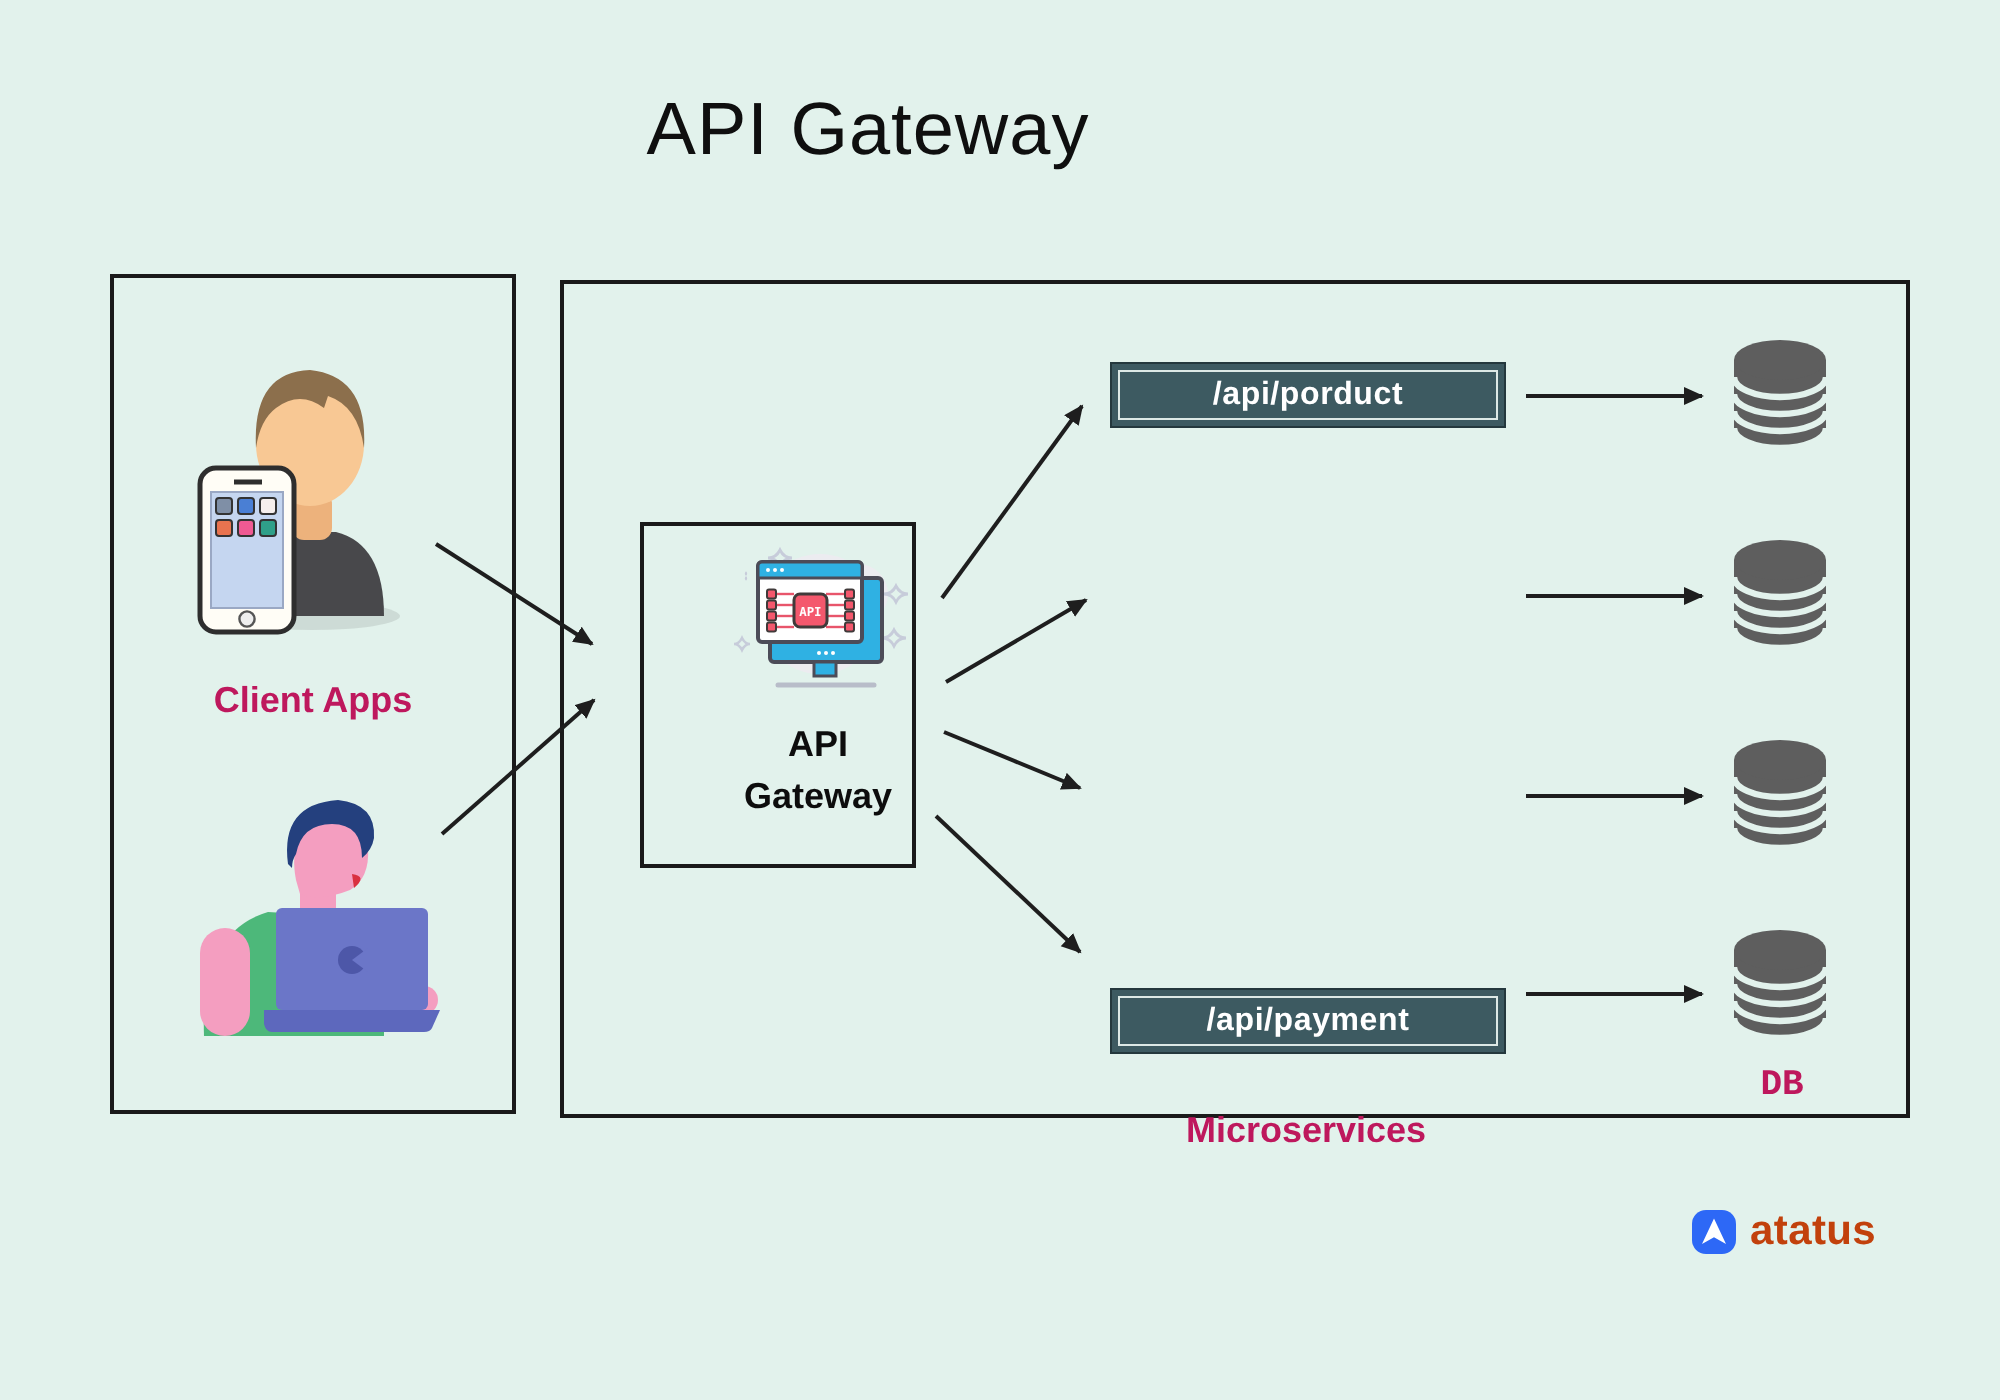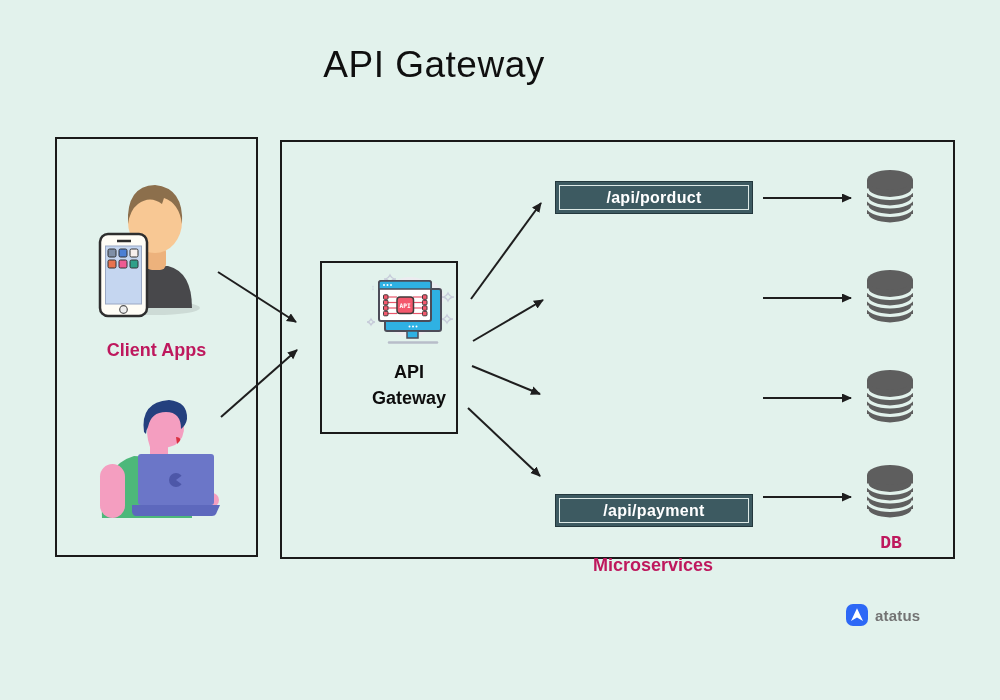--- a/index.html
+++ b/index.html
@@ -26,21 +26,21 @@
                border:1px solid #24383d;box-sizing:border-box;padding:3px;}
   .service-inner{width:100%;height:100%;box-sizing:border-box;border:1.5px solid #dde9e6;
                  display:flex;align-items:center;justify-content:center;
                  color:#ffffff;font-weight:bold;font-size:16px;letter-spacing:.3px;}
 
   .db-icon{position:absolute;left:861px;}
 
   .person{position:absolute;}
 
   #logo{position:absolute;left:846px;top:604px;display:flex;align-items:center;gap:7px;}
-  #logo .logo-text{font-size:15px;font-weight:bold;color:#737373;letter-spacing:.2px;}
+  #logo .logo-text{font-size:21px;font-weight:bold;color:#c2410c;letter-spacing:.2px;}
 
   #arrows{position:absolute;left:0;top:0;pointer-events:none;}
 </style>
 </head>
 <body>
 
 <div id="canvas">
 
   <div class="title">API Gateway</div>
 

